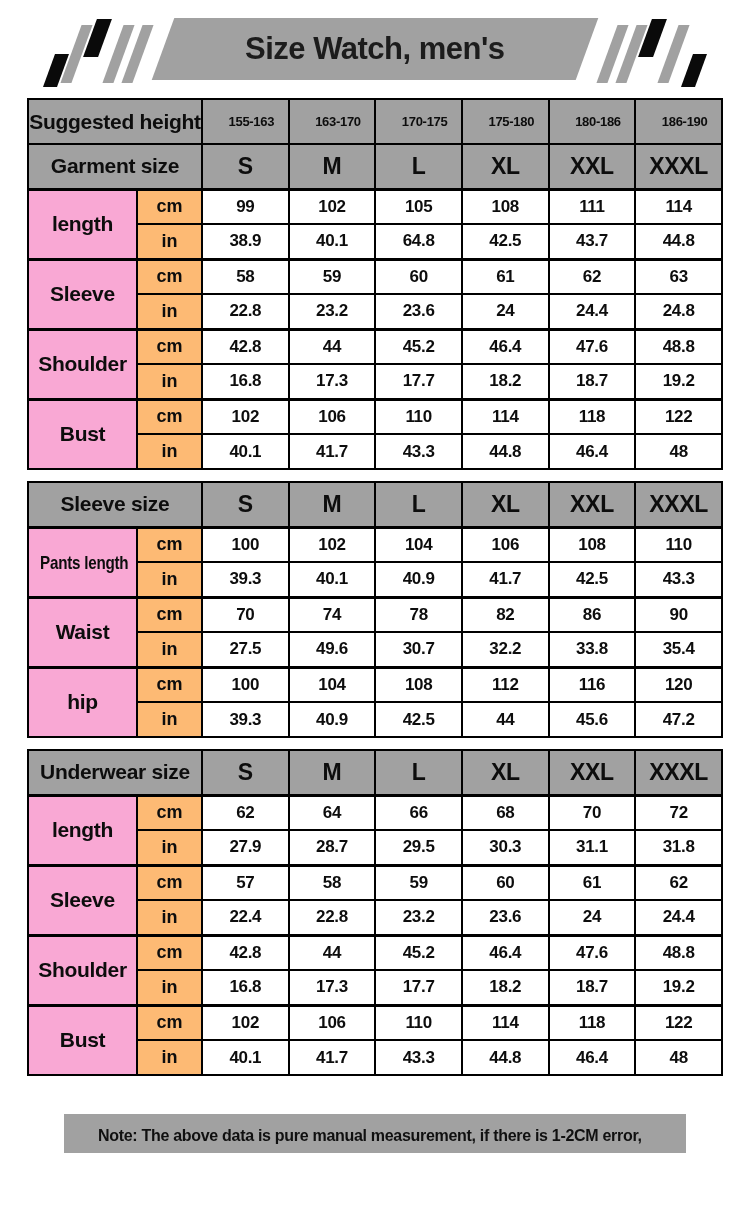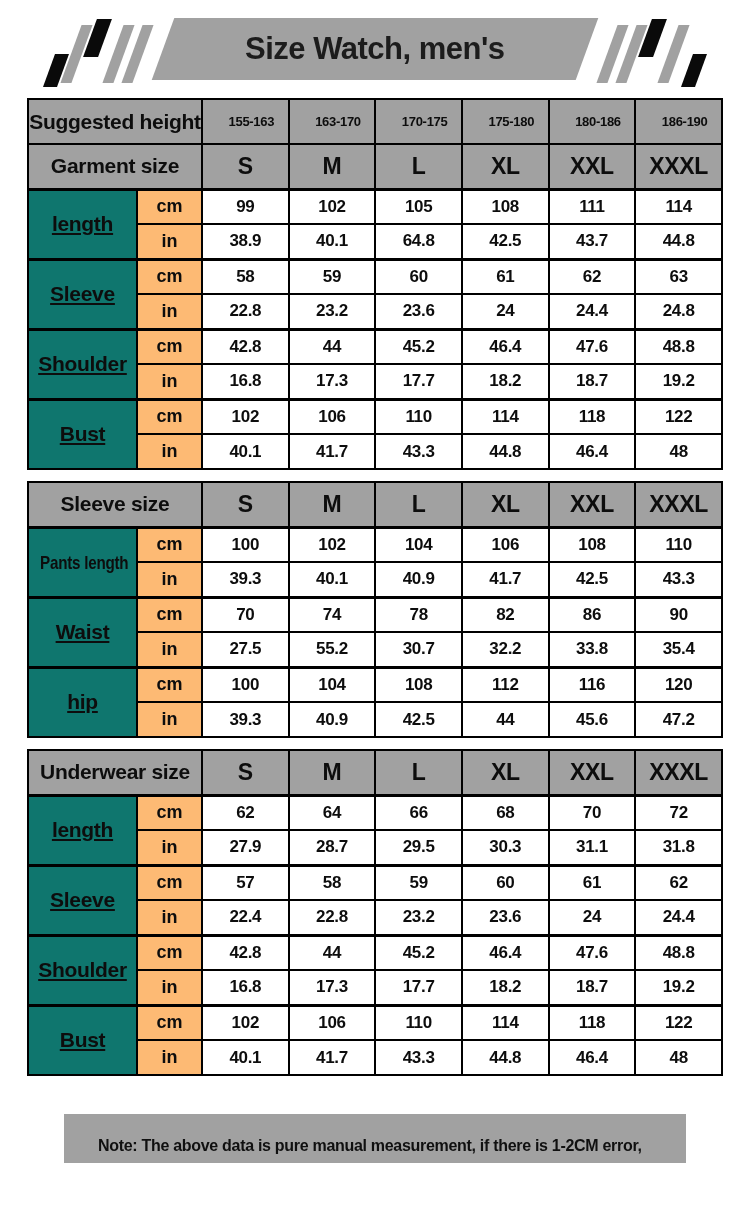--- a/index.html
+++ b/index.html
@@ -55,32 +55,32 @@
   table.size-table th, table.size-table td {
     border: 2px solid #000;
     text-align: center;
     vertical-align: middle;
     padding: 0;
     color: #0d0d0d;
   }
   tr.hdr th { background: #a1a1a1; height: 45px; font-size: 21px; letter-spacing: -0.3px; }
   tr.hdr th.hrange { font-size: 13px; padding-left: 12px; }
   tr.hdr th.hsize  { font-size: 23px; }
-  td.mlabel { background: #0f766e; font-size: 21px; letter-spacing: -0.3px; text-decoration: underline; }
+  td.mlabel { background: #f9a8d4; font-size: 21px; letter-spacing: -0.3px; }
   td.mlabel .condensed { display: inline-block; transform: scaleX(0.8); font-size: 19px; white-space: nowrap; }
   td.unit { height: 35px; font-size: 18px; background: #fdba74; }
   td.val  { height: 35px; font-size: 17px; background: #fff; letter-spacing: -0.3px; }
   tr.grp td { border-top: 3px solid #000; }
 
   
   .note {
     background: #a1a1a1;
     width: 622px;
     margin: 38px auto 0;
-    padding: 22px 4px 7px 34px;
+    padding: 12px 4px 7px 34px;
     font-size: 16px;
     line-height: 20px;
     letter-spacing: -0.3px;
     color: #101010;
     text-align: left;
     white-space: nowrap;
   }
 </style>
 </head>
 <body>
@@ -250,21 +250,21 @@
           <td class="val">70</td>
           <td class="val">74</td>
           <td class="val">78</td>
           <td class="val">82</td>
           <td class="val">86</td>
           <td class="val">90</td>
         </tr>
         <tr>
           <td class="unit">in</td>
           <td class="val">27.5</td>
-          <td class="val">55.2</td>
+          <td class="val">49.6</td>
           <td class="val">30.7</td>
           <td class="val">32.2</td>
           <td class="val">33.8</td>
           <td class="val">35.4</td>
         </tr>
         <tr class="grp">
           <td rowspan="2" class="mlabel"><span class="">hip</span></td>
           <td class="unit">cm</td>
           <td class="val">100</td>
           <td class="val">104</td>

